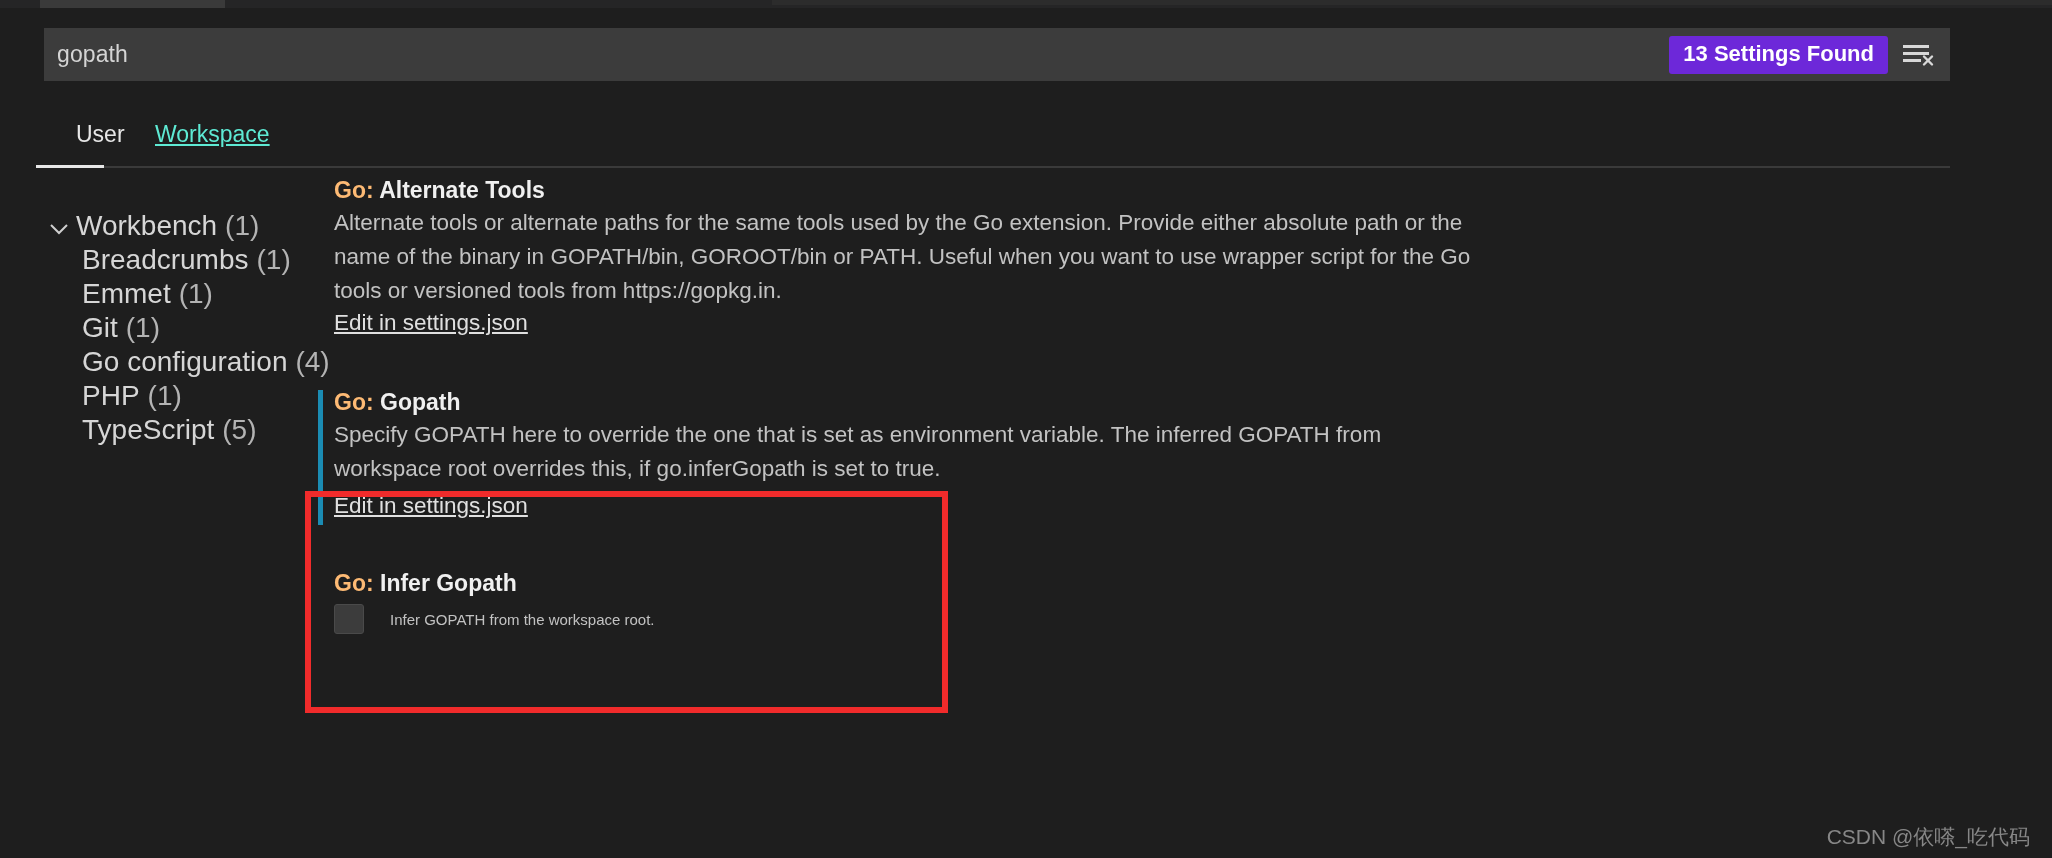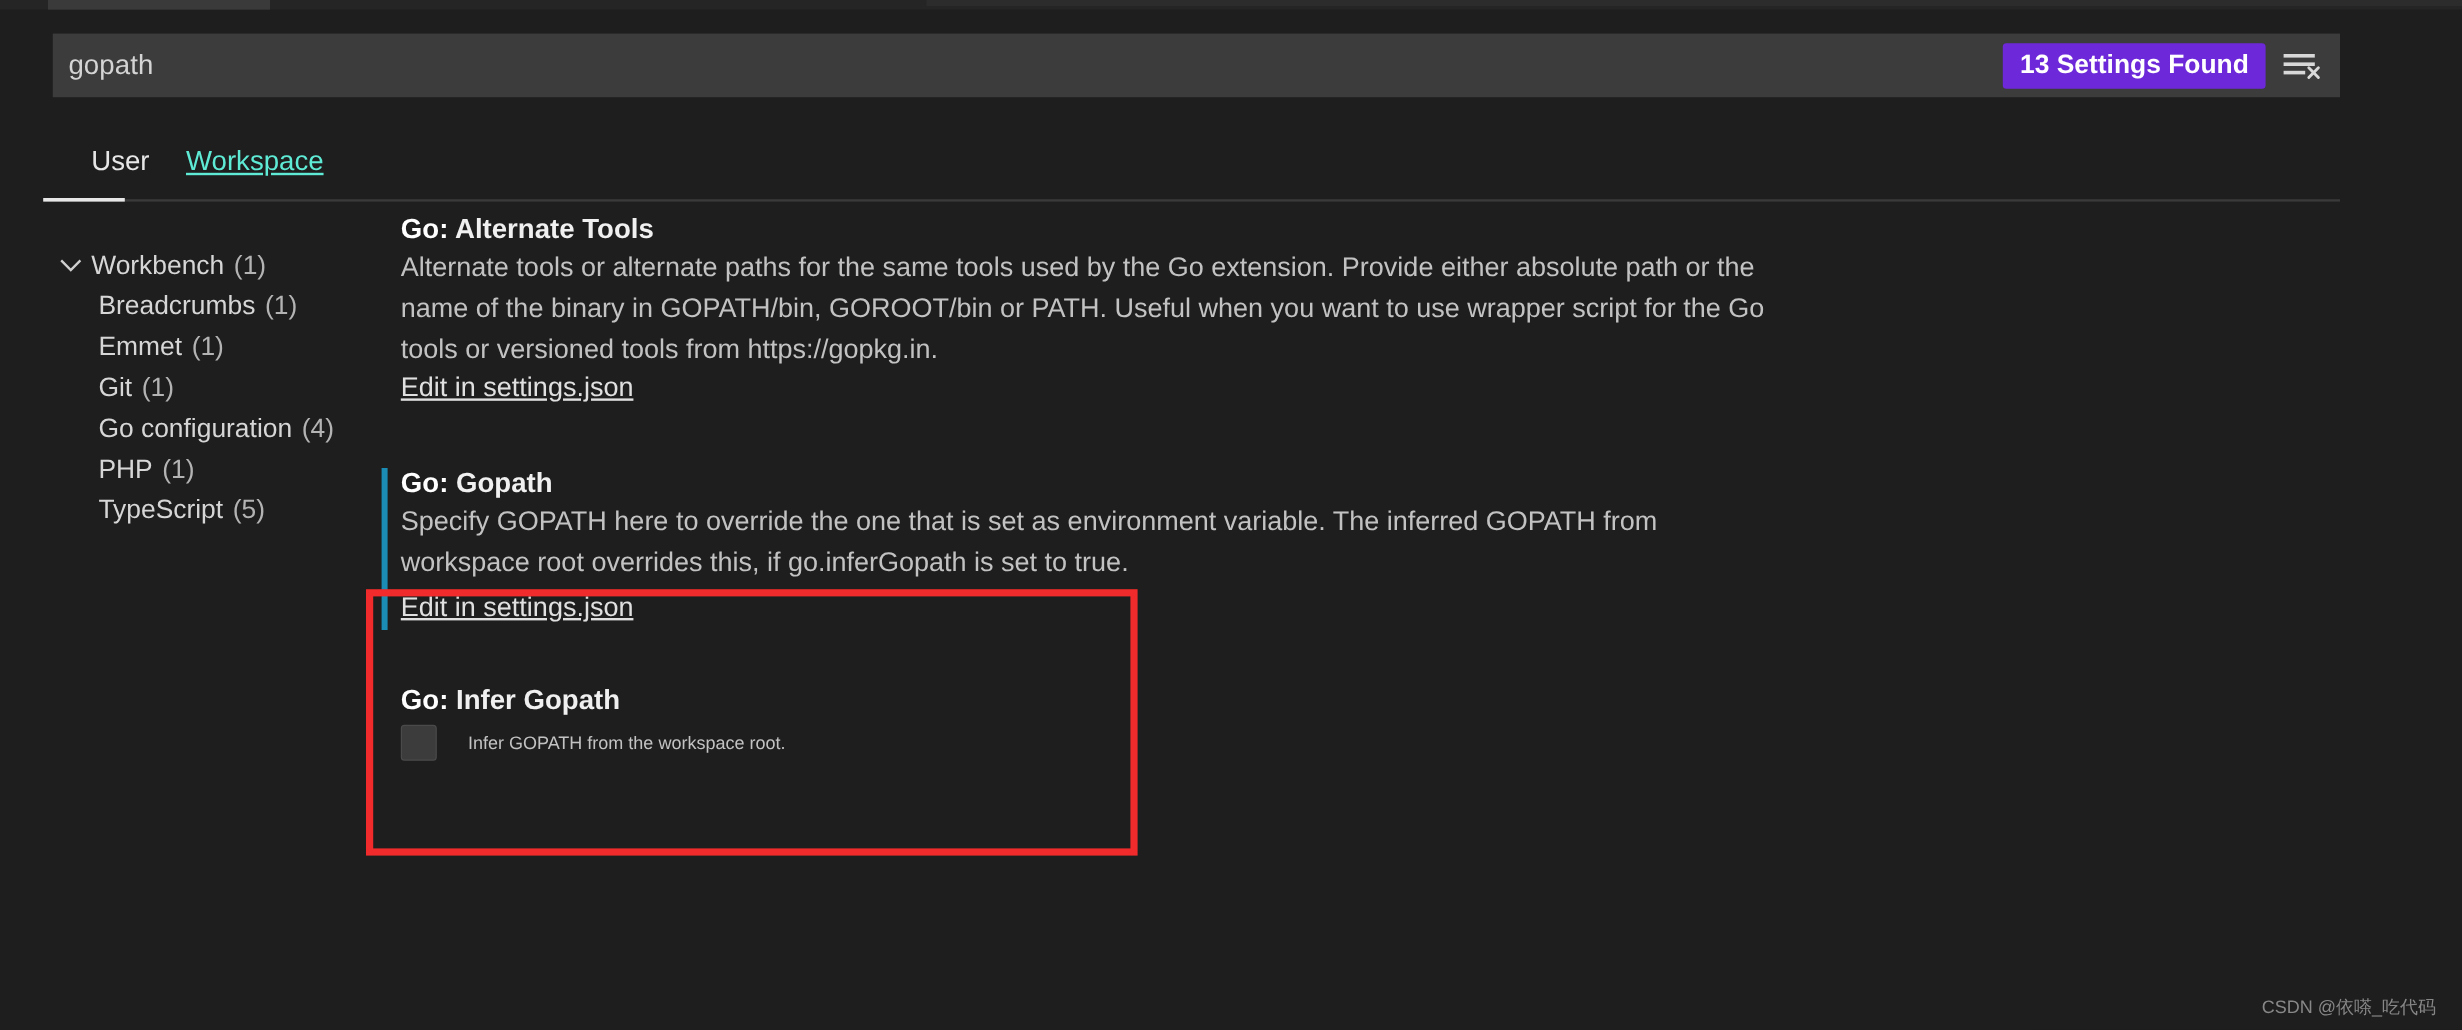--- a/index.html
+++ b/index.html
@@ -96,22 +96,22 @@
   }
 
   
   .tree {
     position: absolute; left: 38px; top: 208px;
     width: 360px;
   }
   .tree-row {
     position: relative;
     height: 34px;
-    display: flex; align-items: flex-start;
-    font-size: 22px;
+    display: flex; align-items: flex-end;
+    font-size: 28px;
     color: #cccccc;
     cursor: pointer;
     white-space: nowrap;
   }
   .tree-row.level-0 { padding-left: 8px; }
   .tree-row.level-1 { padding-left: 44px; }
   .tree-row .chev {
     width: 26px; height: 26px;
     margin-right: 4px;
     display: flex; align-items: center; justify-content: center;
@@ -124,21 +124,21 @@
   .settings-list {
     position: absolute; left: 334px; top: 172px;
     width: 1660px;
   }
   .setting-item { position: relative; }
   .setting-title {
     font-size: 23px;
     line-height: 1;
     white-space: nowrap;
   }
-  .setting-title .prefix { color: #ffffff; font-weight: bold; }
+  .setting-title .prefix { color: #fdba74; font-weight: bold; }
   .setting-title .name   { color: #f0f0f0; font-weight: bold; }
   .setting-desc {
     color: #c2c2c2;
     font-size: 22.5px;
     line-height: 34px;
     letter-spacing: 0px;
   }
   .settings-link {
     color: #e0e0e0;
     font-size: 22.5px;
@@ -202,21 +202,21 @@
   .annotation-rect.big {
     left: 305px; top: 491px;
     width: 643px; height: 222px;
   }
 
   
   .watermark {
     position: absolute;
     right: 22px; bottom: 11px;
     color: #9a9a9a;
-    font-size: 15px;
+    font-size: 21px;
     line-height: 1;
     white-space: nowrap;
     opacity: .85;
   }
 </style>
 </head>
 <body>
 
 <div id="app">
 

